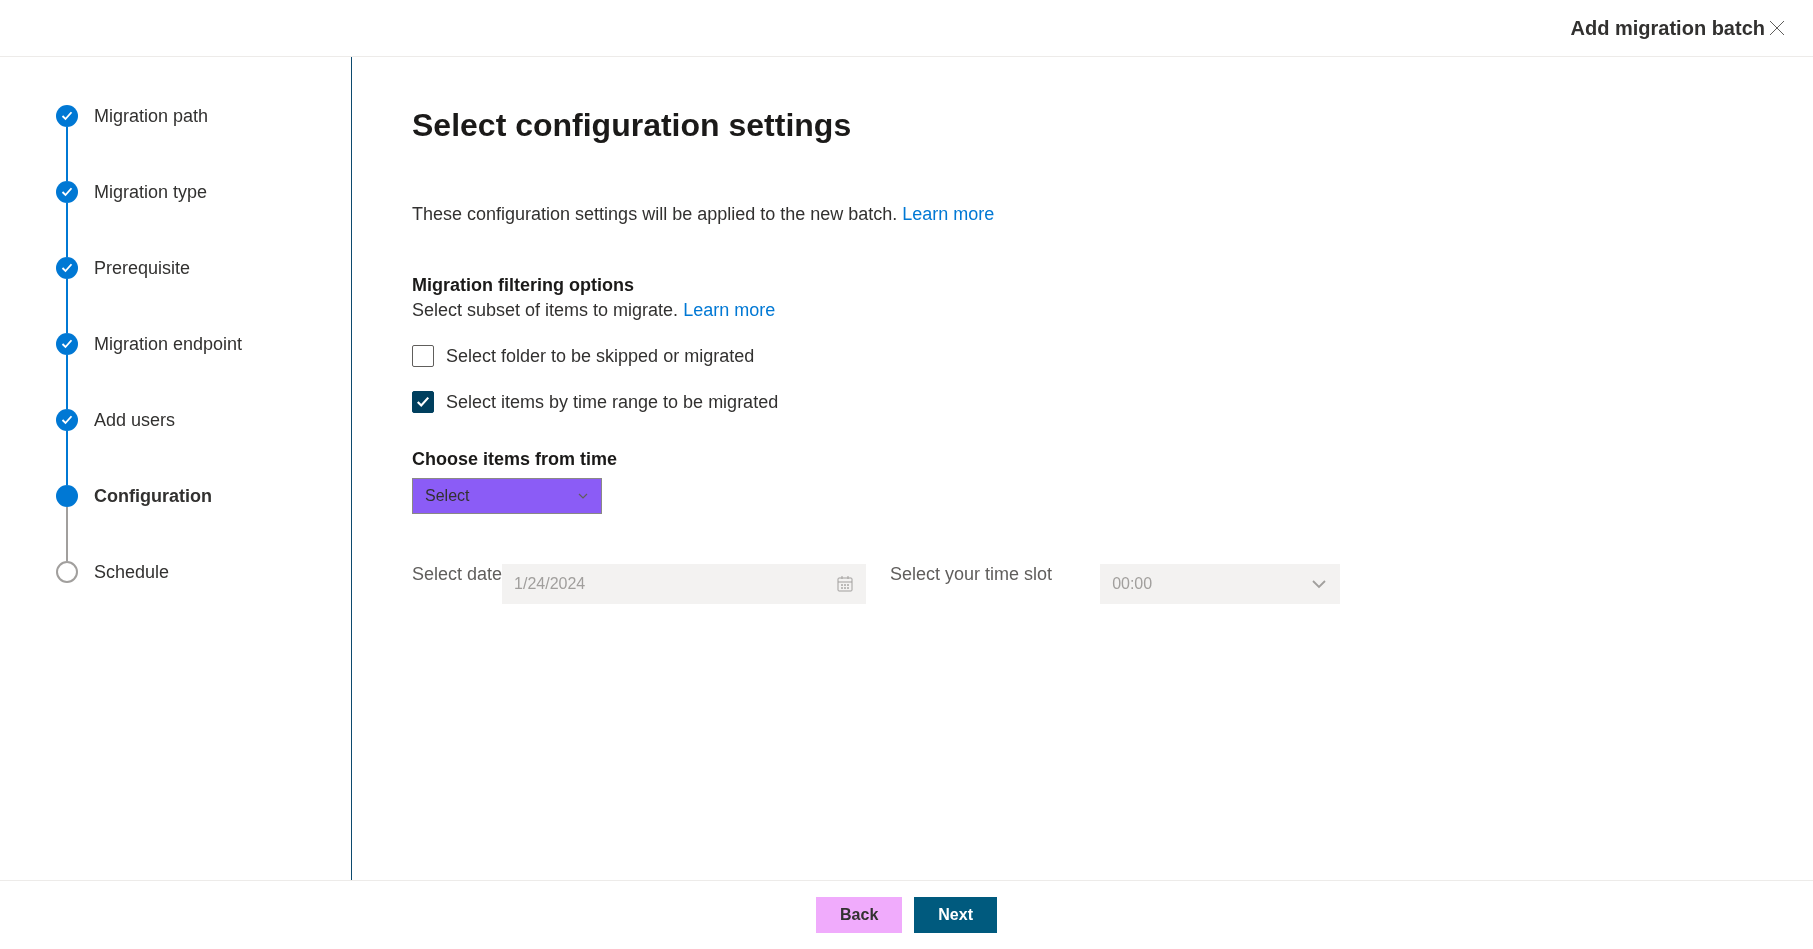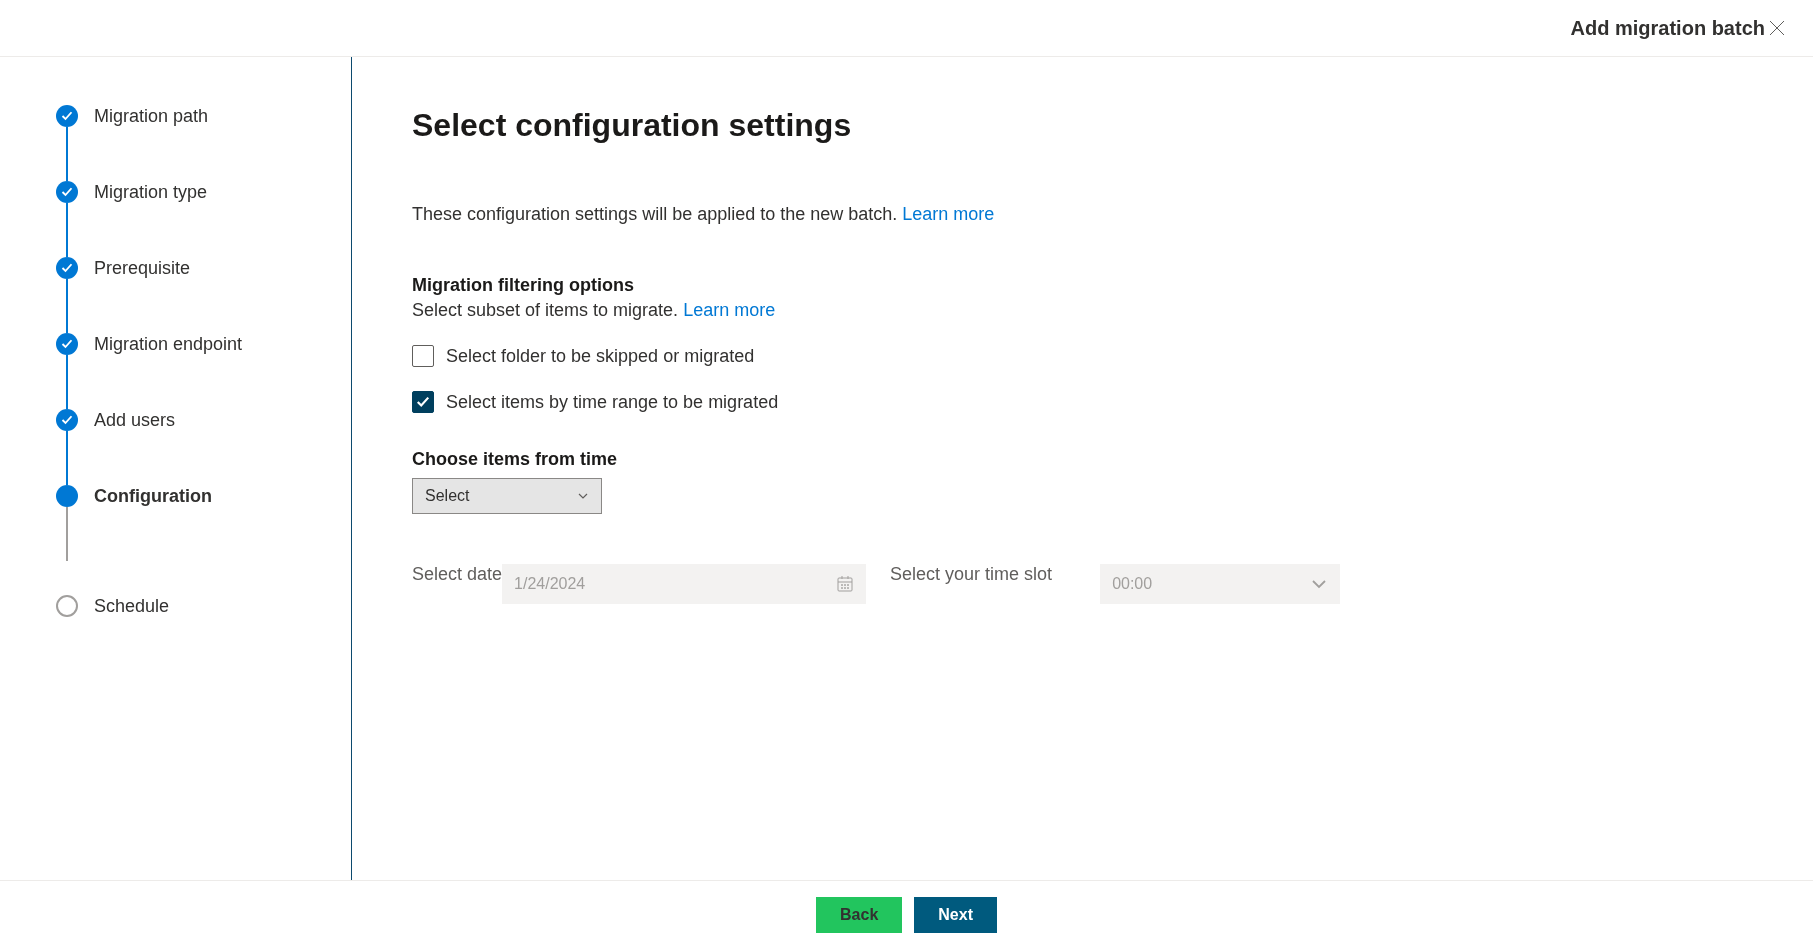--- a/index.html
+++ b/index.html
@@ -54,21 +54,20 @@
       list-style: none;
     }
     .step-item {
       display: flex;
       align-items: center;
       position: relative;
       padding-bottom: 54px;
     }
     .step-item:last-child {
       padding-bottom: 0;
-      margin-top: 34px;
     }
     .step-item::before {
       content: '';
       position: absolute;
       left: 10px;
       top: 22px;
       bottom: 0;
       width: 2px;
       background: #0078d4;
     }
@@ -185,21 +184,21 @@
       display: block;
     }
     .field-label.muted {
       font-weight: 400;
       color: #605e5c;
     }
     .select-box {
       width: 190px;
       height: 36px;
       border: 1px solid #8a8886;
-      background: #e5e5e5;
+      background: #8b5cf6;
       padding: 0 12px;
       display: flex;
       align-items: center;
       justify-content: space-between;
       cursor: pointer;
       font-size: 16px;
       color: #323130;
     }
     .select-box svg {
       width: 12px;
@@ -251,21 +250,21 @@
     .btn {
       height: 36px;
       padding: 0 24px;
       font-size: 16px;
       font-weight: 600;
       border: none;
       cursor: pointer;
       font-family: inherit;
     }
     .btn-secondary {
-      background: #22c55e;
+      background: #f0abfc;
       color: #323130;
     }
     .btn-primary {
       background: #005a7e;
       color: white;
     }
   </style>
 </head>
 <body>
 

